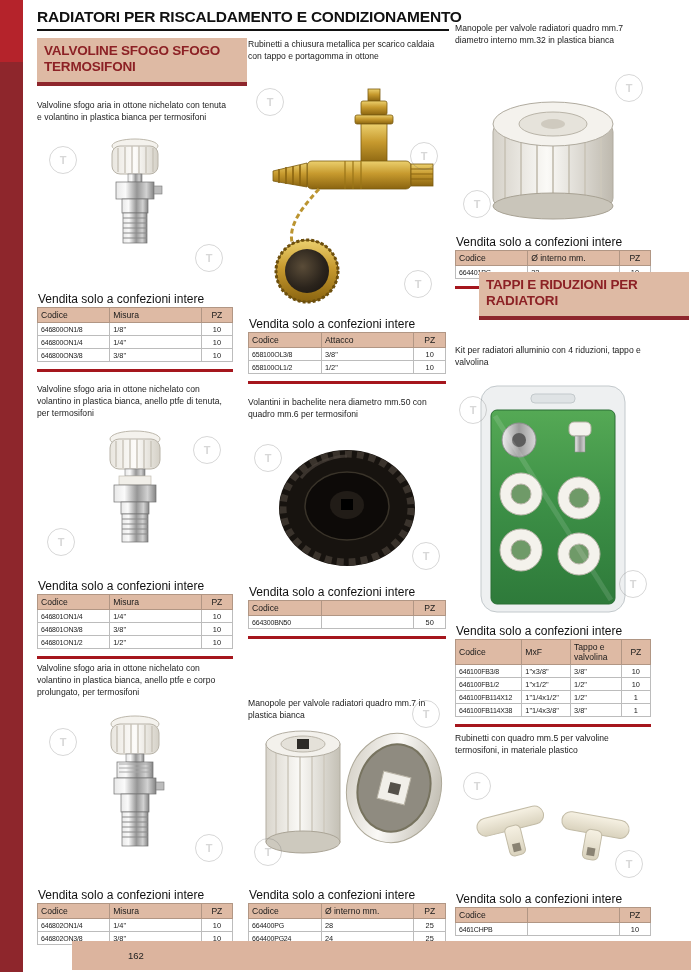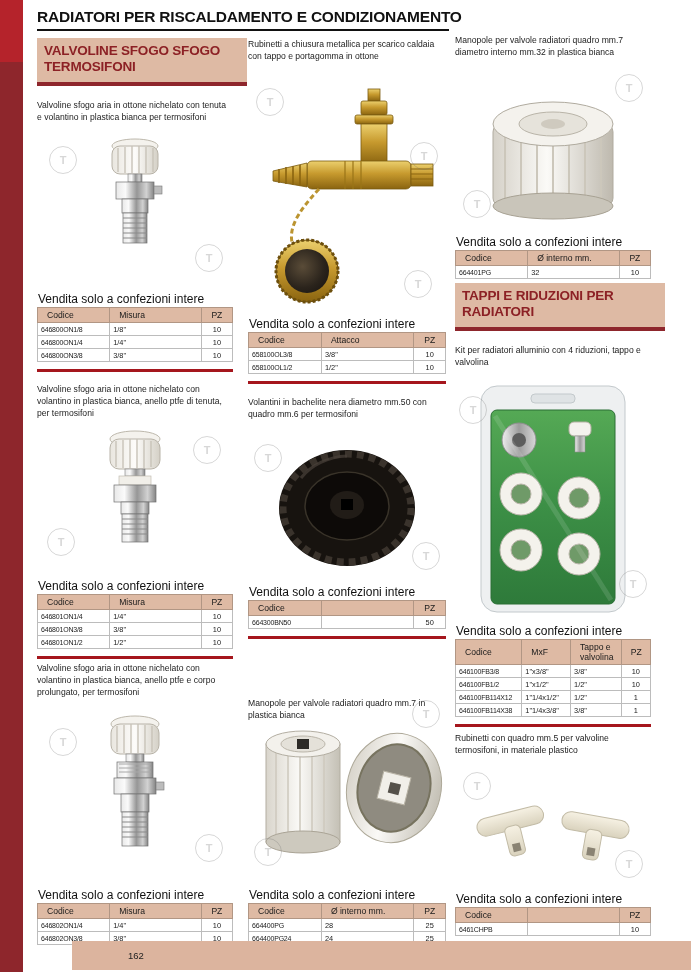--- a/index.html
+++ b/index.html
@@ -17,21 +17,21 @@
   .colL{left:37px;width:196px;}
   .colM{left:248px;width:198px;}
   .colR{left:455px;width:196px;}
   .sechead{background:#debaa4;color:#8c2125;font-weight:bold;font-size:13.5px;line-height:1.18;
            padding:5px 7px 7px 7px;border-bottom:4px solid #8e262c;letter-spacing:-0.2px;}
   .desc{font-size:8.6px;line-height:1.4;color:#1c1c1c;}
   .imgbox{display:flex;align-items:center;justify-content:center;position:absolute;}
   .cap{font-size:12px;color:#111;margin:0 0 1px 1px;}
   table.t{width:100%;border-collapse:collapse;table-layout:fixed;background:#fff;}
   table.t th{background:#debaa4;font-weight:normal;text-align:left;font-size:8.6px;color:#1a1a1a;
-             padding:2px 9px;border:1px solid #b19684;}
+             padding:2px 3px;border:1px solid #b19684;}
   table.t td{font-size:7.4px;color:#1a1a1a;padding:1.5px 3px;border:1px solid #bcbcbc;height:9px;
              overflow:hidden;white-space:nowrap;}
   table.t td:first-child{letter-spacing:-0.2px;font-size:7px;}
   table.t th:last-child,table.t td:last-child{text-align:center;}
   .rule{height:3px;background:#a5161d;margin-top:7px;}
   
   .wm{position:absolute;width:26px;height:26px;border:1px solid rgba(110,110,110,.28);border-radius:50%;
       color:rgba(110,110,110,.28);font-size:11px;display:flex;align-items:center;justify-content:center;
       font-weight:bold;pointer-events:none;}
   
@@ -413,21 +413,21 @@
           </tr>
           <tr>
             <td>664400PG24</td>
             <td>24</td>
             <td>25</td>
           </tr>
         </tbody>
       </table>
   </div>
 
-  <div class="blk colR desc" style="top:34px;">Manopole per valvole radiatori quadro mm.7 diametro interno mm.32 in plastica bianca</div>
+  <div class="blk colR desc" style="top:22px;">Manopole per valvole radiatori quadro mm.7 diametro interno mm.32 in plastica bianca</div>
 
   <div class="imgbox colR" style="top:66px;height:162px;">
     <div class="wm" style="left:8px;bottom:10px;">T</div>
     <div class="wm" style="right:8px;top:8px;">T</div>
     <svg width="168" height="158" viewBox="0 0 168 158">
       <defs>
         <linearGradient id="knB" x1="0" x2="1" y1="0" y2="0">
           <stop offset="0" stop-color="#d5d1c8"></stop>
             <stop offset=".45" stop-color="#fbfaf7"></stop>
             <stop offset="1" stop-color="#beb9ae"></stop>
@@ -461,21 +461,21 @@
           <tr>
             <td>664401PG</td>
             <td>32</td>
             <td>10</td>
           </tr>
         </tbody>
       </table>
     <div class="rule"></div>
   </div>
 
-  <div class="blk colR sechead" style="top:283px;">TAPPI E RIDUZIONI PER RADIATORI</div>
+  <div class="blk colR sechead" style="top:272px;margin-left:24px;">TAPPI E RIDUZIONI PER RADIATORI</div>
 
   <div class="blk colR desc" style="top:344px;">Kit per radiatori alluminio con 4 riduzioni, tappo e valvolina</div>
 
   <div class="imgbox colR" style="top:380px;height:238px;">
     <div class="wm" style="left:4px;top:16px;">T</div>
     <div class="wm" style="right:4px;bottom:20px;">T</div>
     <svg width="156" height="234" viewBox="0 0 156 234">
       <defs>
         <linearGradient id="grA" x1="0" x2="0" y1="0" y2="1">
           <stop offset="0" stop-color="#55a955"></stop>

